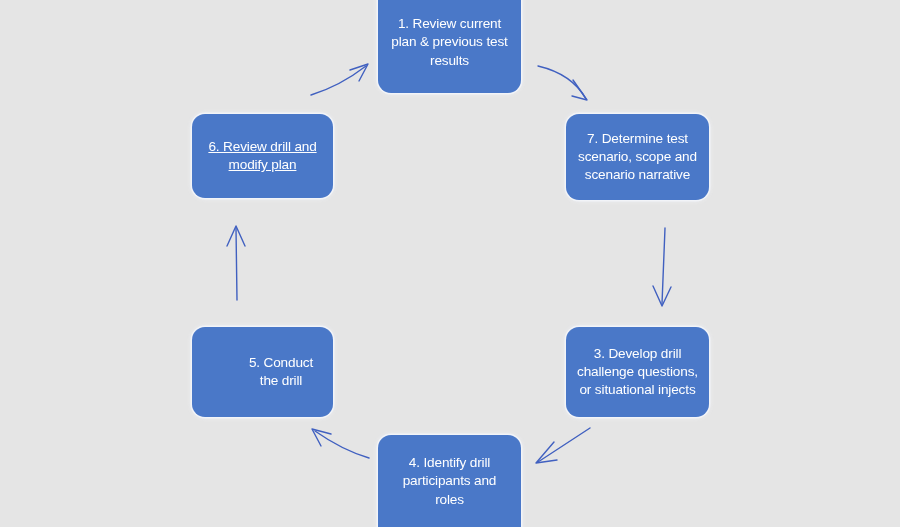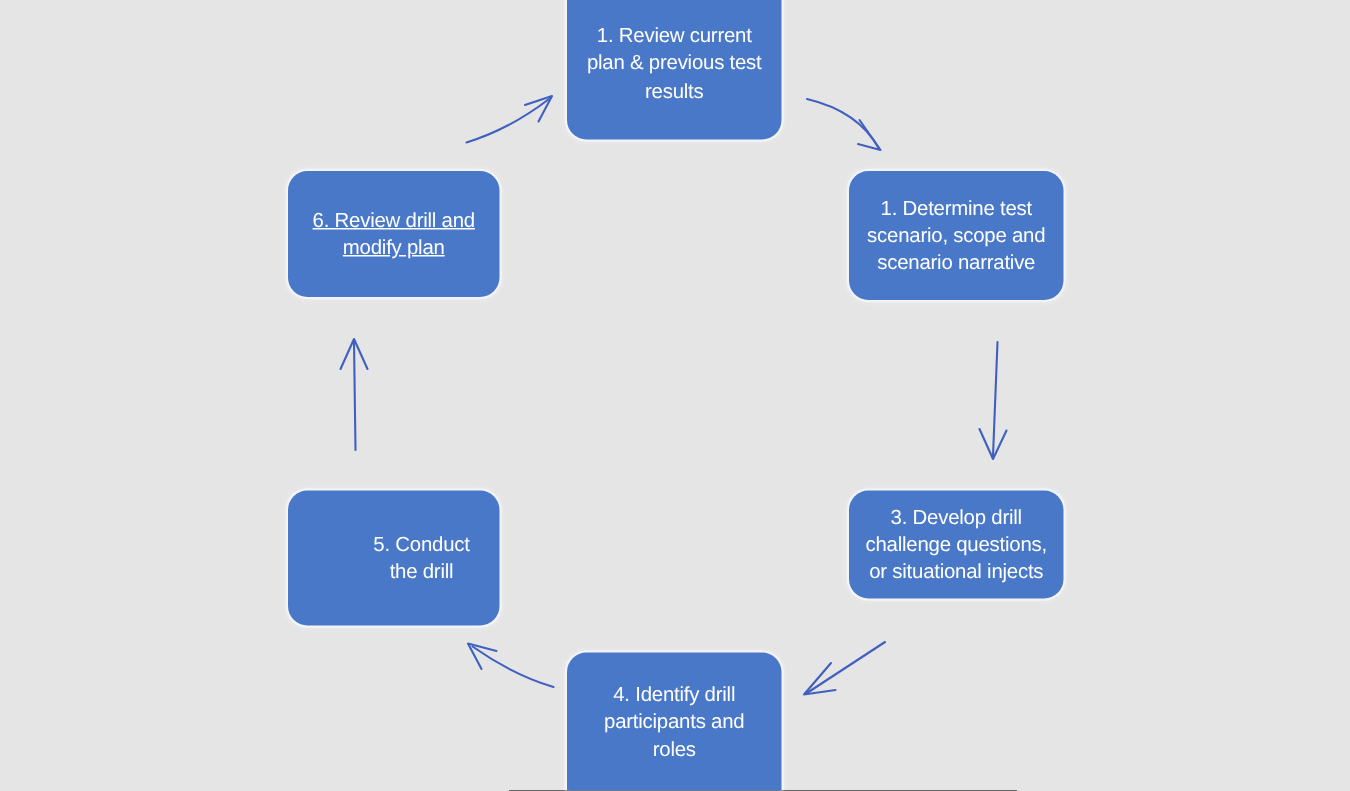--- a/index.html
+++ b/index.html
@@ -44,21 +44,21 @@
     z-index: 2;
   }
   .node-label {
     display: block;
     white-space: pre-line;
   }
 
   
   #node-1 { left: 378px; top: -8px;  width: 143px; height: 101px; border-radius: 0 0 13px 13px; }
   #node-2 { left: 566px; top: 114px; width: 143px; height: 86px;  }
-  #node-3 { left: 566px; top: 327px; width: 143px; height: 72px;  }
+  #node-3 { left: 566px; top: 327px; width: 143px; height: 90px;  }
   #node-4 { left: 378px; top: 435px; width: 143px; height: 93px;  border-radius: 13px 13px 0 0; }
   #node-5 { left: 192px; top: 327px; width: 141px; height: 90px; padding-left: 46px;  }
   #node-6 { left: 192px; top: 114px; width: 141px; height: 84px; text-decoration: underline;  }
 </style>
 </head>
 <body>
 
 <div id="canvas">
 
   <svg id="arrow-layer" viewBox="0 0 900 527" width="900" height="527" xmlns="http://www.w3.org/2000/svg">
@@ -92,21 +92,21 @@
       <path d="M 311 95 Q 340 86 366 66" fill="none" stroke="#4060C0" stroke-width="1.4" stroke-linecap="round"></path>
       <path d="M 350 70 L 368 64 L 359 81" fill="none" stroke="#4060C0" stroke-width="1.4" stroke-linecap="round" stroke-linejoin="round"></path>
     </g>
   </svg>
 
   <div class="node" id="node-1">
     <span class="node-label">1. Review current plan &amp; previous test results</span>
   </div>
 
   <div class="node" id="node-2">
-    <span class="node-label">1. Determine test scenario, scope and scenario narrative</span>
+    <span class="node-label">7. Determine test scenario, scope and scenario narrative</span>
   </div>
 
   <div class="node" id="node-3">
     <span class="node-label">3.  Develop drill challenge questions, or situational injects</span>
   </div>
 
   <div class="node" id="node-4">
     <span class="node-label">4. Identify drill participants and roles</span>
   </div>
 

